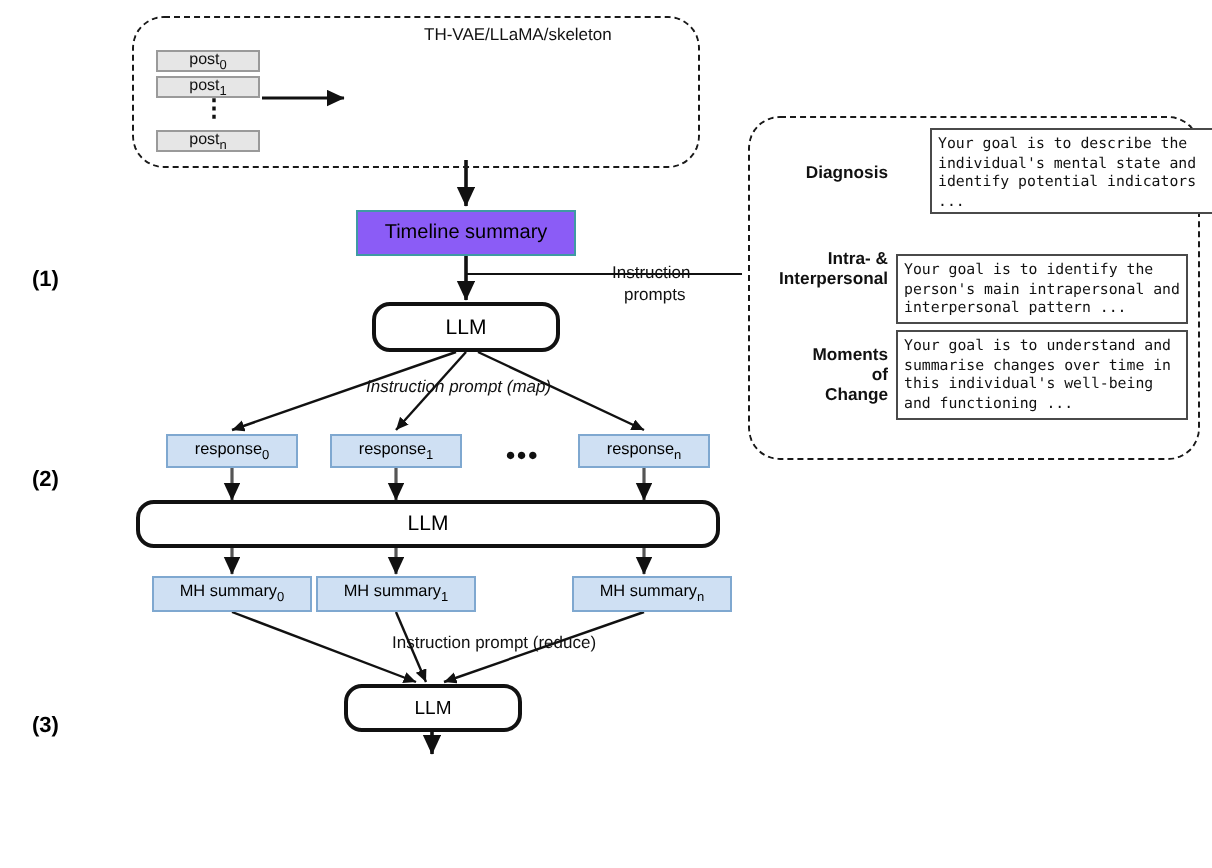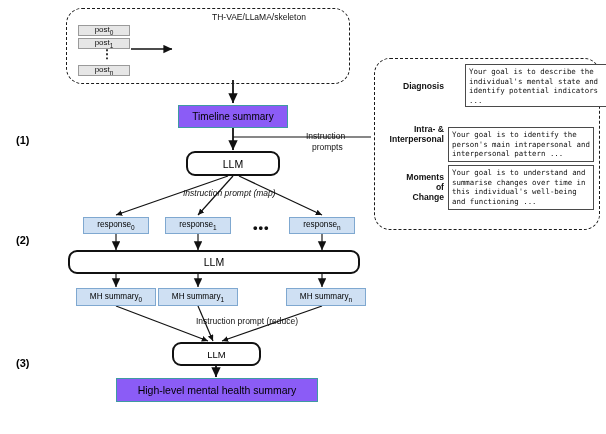--- a/index.html
+++ b/index.html
@@ -134,19 +134,18 @@
     <span><span>MH summary</span><span class="sub">1</span></span>
   </div>
   <div class="node blue" style="left:286px;top:288px;width:80px;height:18px;font-size:8.2px;">
     <span><span>MH summary</span><span class="sub">n</span></span>
   </div>
 
   <div class="lbl" style="left:168px;top:316px;margin-left:28px;">Instruction prompt  (reduce)</div>
 
   <div class="node rounded-hard" style="left:172px;top:342px;width:89px;height:24px;font-size:9.5px;">LLM</div>
 
-  <div class="node teal" style="left:116px;top:378px;width:202px;height:24px;font-size:10.5px;">High-level mental health summary</div>
 
   <div class="stage" style="left:16px;top:134px;">(1)</div>
   <div class="stage" style="left:16px;top:234px;">(2)</div>
   <div class="stage" style="left:16px;top:357px;">(3)</div>
 
 </div>
 
 </body></html>

